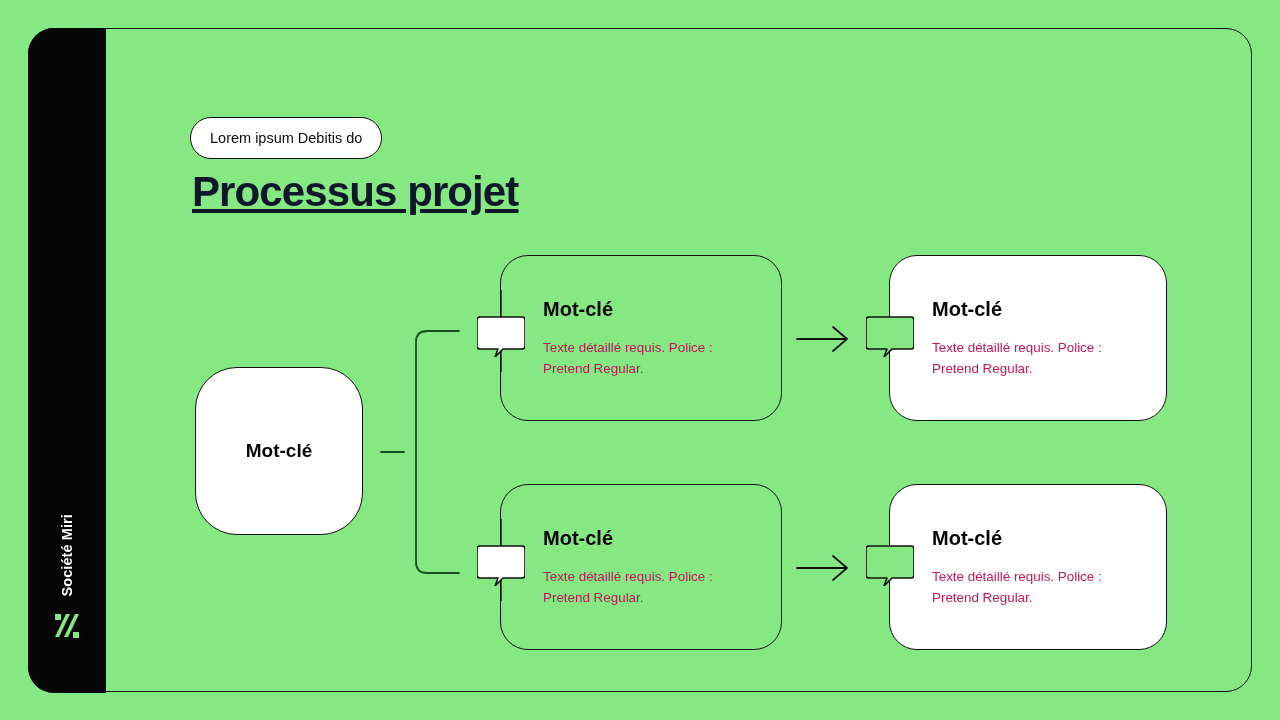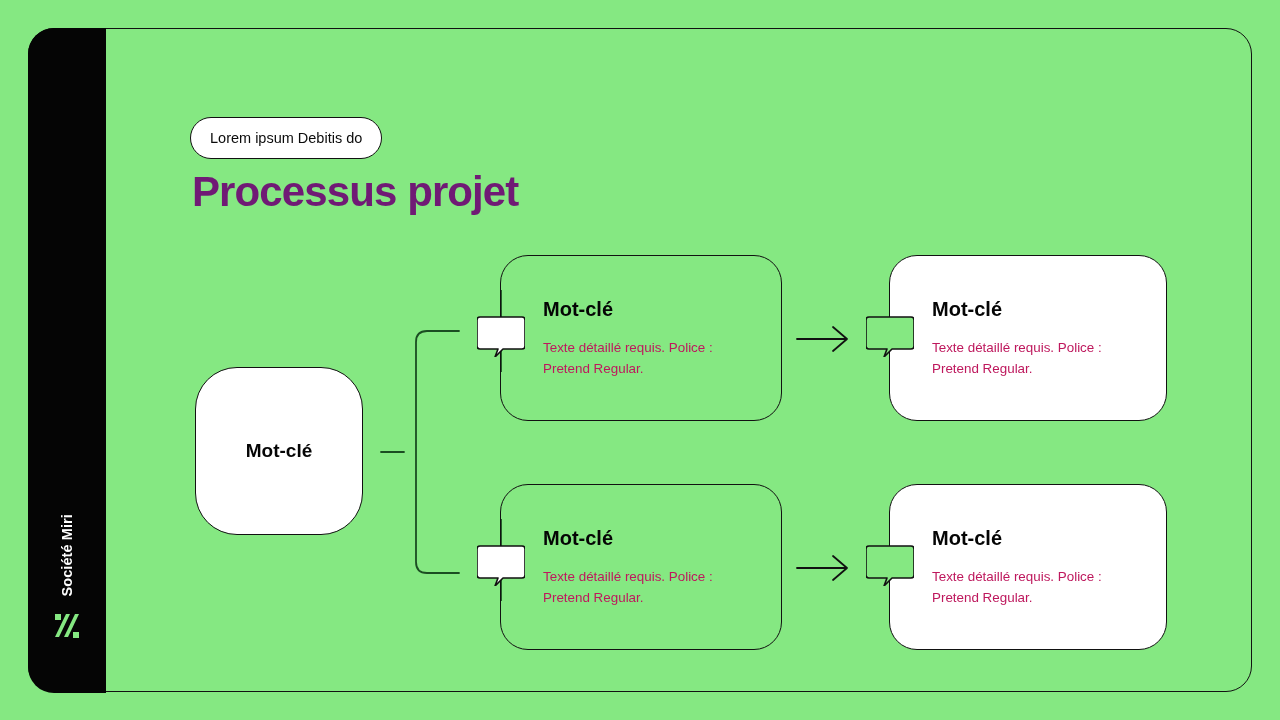--- a/index.html
+++ b/index.html
@@ -88,22 +88,23 @@
     line-height: 1;
     white-space: nowrap;
   }
   #page-title {
     position: absolute;
     left: 192px;
     top: 168px;
     font-size: 42px;
     font-weight: bold;
     letter-spacing: -0.9px;
-    color: #701a75;
-    white-space: nowrap;
+    color: #0f172a;
+    white-space: nowrap;
+    text-decoration: underline;
   }
 
   
   #root-node {
     position: absolute;
     left: 195px;
     top: 367px;
     width: 168px;
     height: 168px;
     background: #ffffff;

